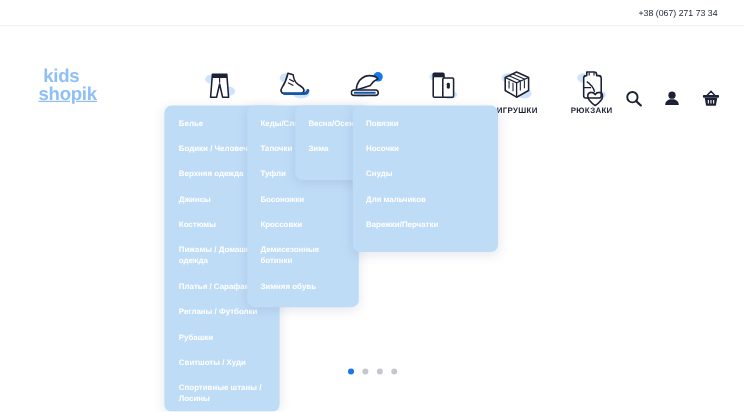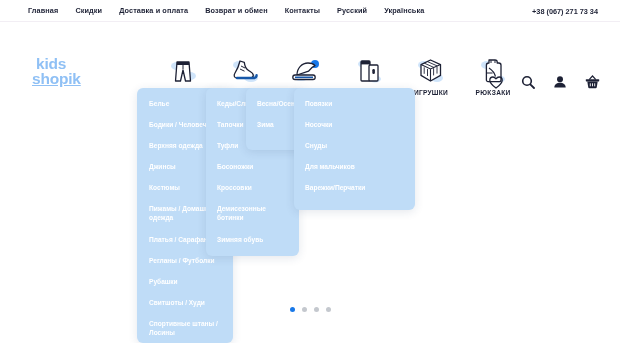--- a/index.html
+++ b/index.html
@@ -17,21 +17,21 @@
     display: flex; align-items: center; background: #ffffff;
     border-bottom: 1px solid #f2eef4;
   }
   .topbar-links { display: flex; align-items: center; gap: 17px; margin-left: 28px; }
   .topbar-link {
     font-size: 7.3px; font-weight: bold; color: #1d2135;
     letter-spacing: .1px; white-space: nowrap; cursor: pointer;
   }
   .topbar-phone {
     position: absolute; right: 22px; top: 50%; transform: translateY(-50%);
-    font-size: 7.3px; font-weight: bold; color: #1d2135; white-space: nowrap;
+    font-size: 7.3px; font-weight: normal; color: #1d2135; white-space: nowrap;
   }
 
   
   .header {
     position: absolute; left: 0; top: 23px; width: 620px; height: 80px;
     background: #ffffff;
   }
   .logo {
     position: absolute; left: 36px; top: 33px;
     line-height: 15px; font-size: 15.5px; font-weight: bold;
@@ -82,29 +82,20 @@
   .dots { position: absolute; left: 0; top: 307px; width: 620px; display: flex; justify-content: center; gap: 7px; }
   .dot { width: 5px; height: 5px; border-radius: 50%; background: #c4c8ce; cursor: pointer; }
   .dot.active { background: #1878e8; }
 </style>
 </head>
 <body>
 
 <div id="page">
 
   <div class="topbar">
-    <div class="topbar-links">
-      <span class="topbar-link">Главная</span>
-      <span class="topbar-link">Скидки</span>
-      <span class="topbar-link">Доставка и оплата</span>
-      <span class="topbar-link">Возврат и обмен</span>
-      <span class="topbar-link">Контакты</span>
-      <span class="topbar-link">Русский</span>
-      <span class="topbar-link">Українська</span>
-    </div>
     <div class="topbar-phone">+38 (067) 271 73 34</div>
   </div>
 
   <div class="header">
 
     <div class="logo">
       <span>kids</span>
       <span class="l2">shopik</span>
     </div>
 

